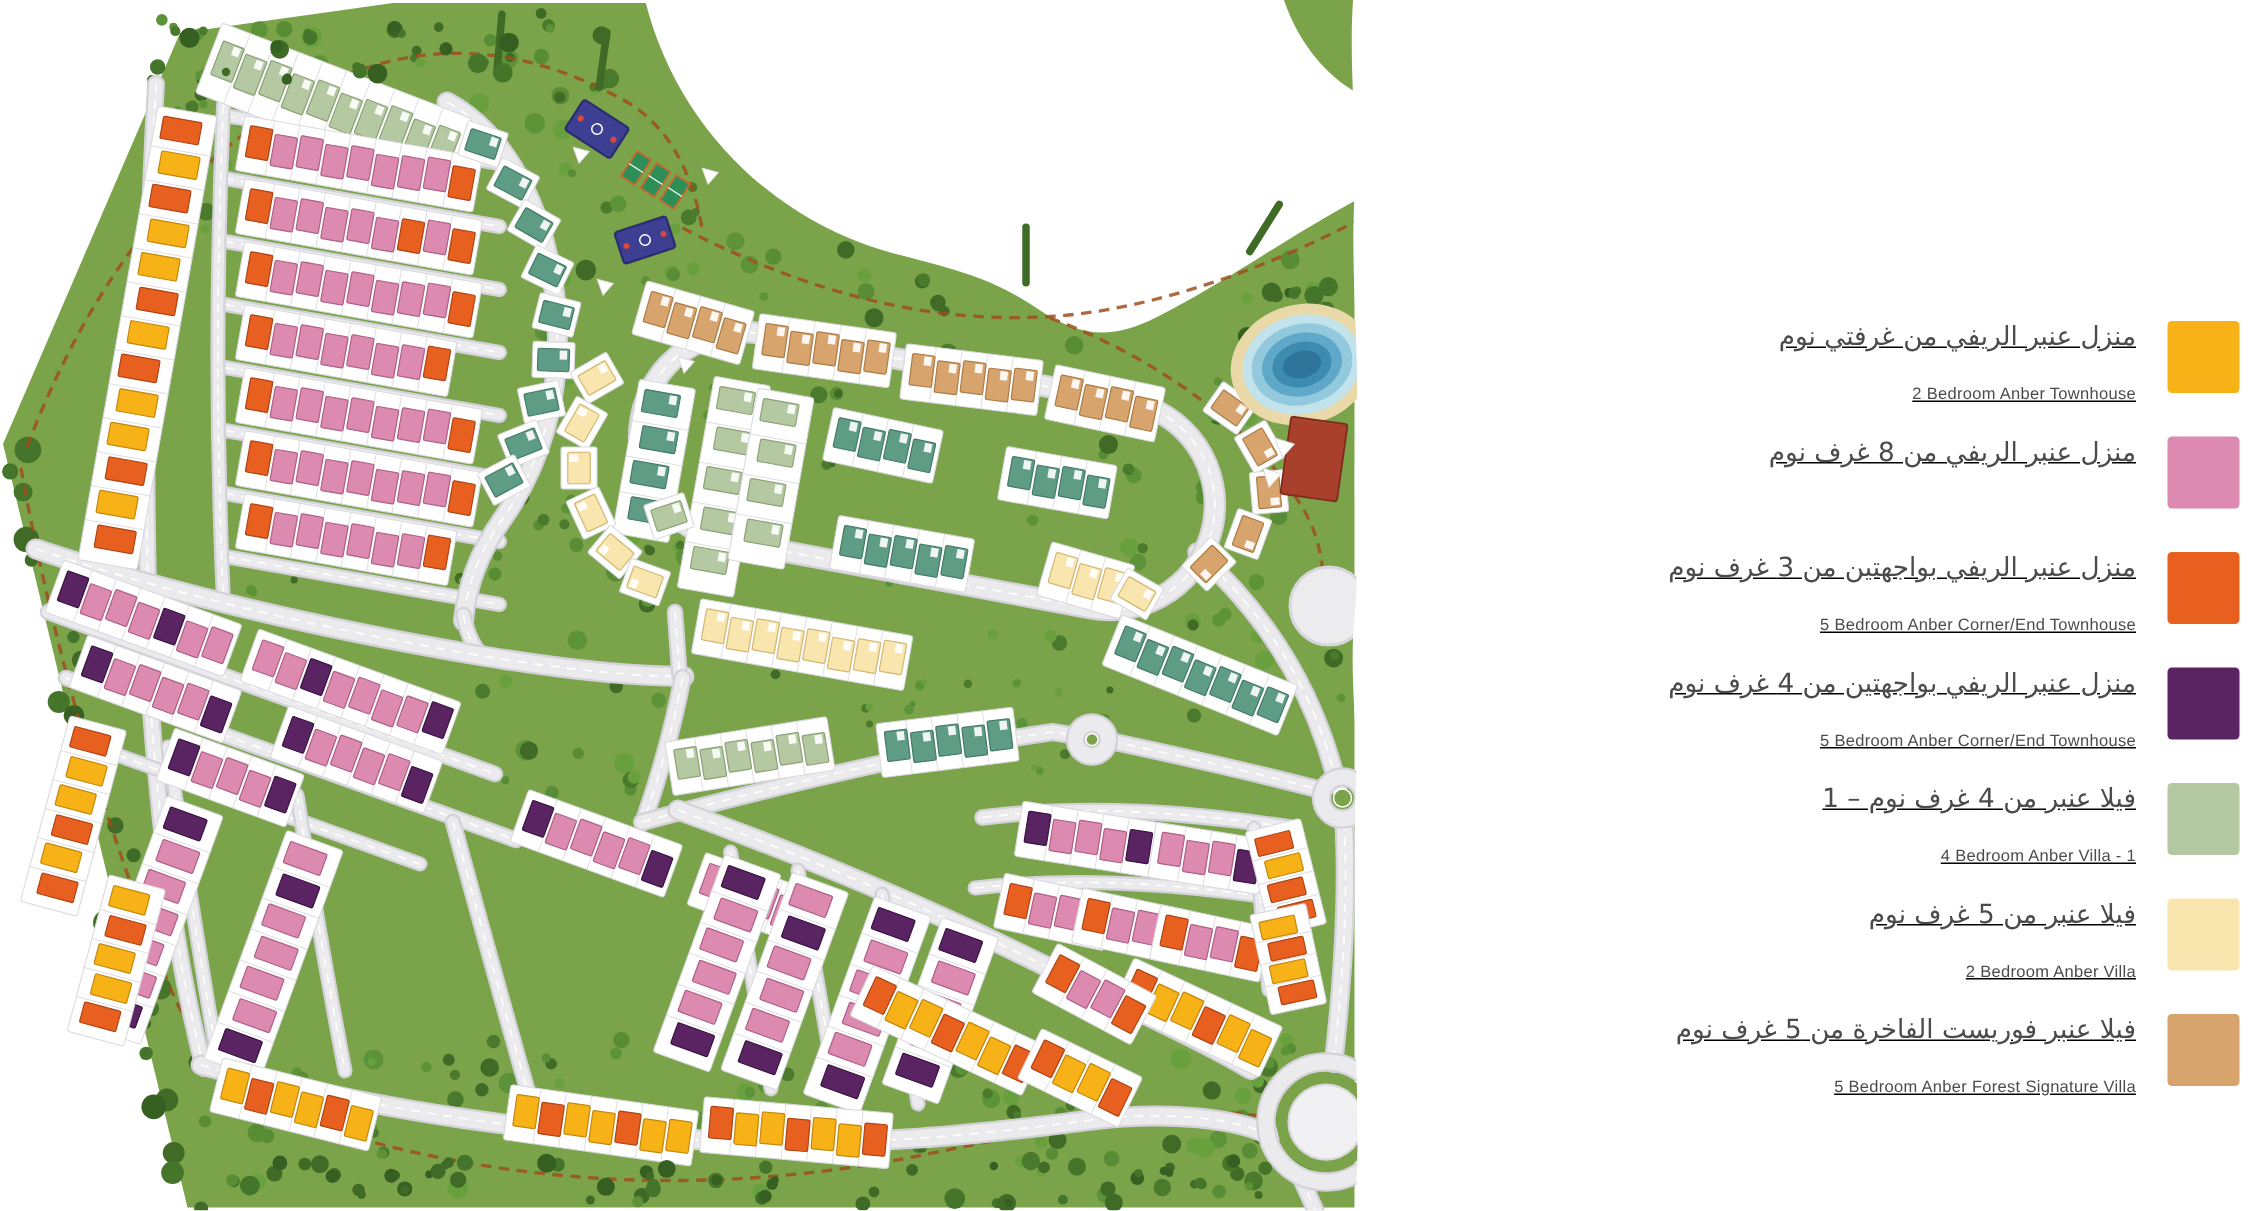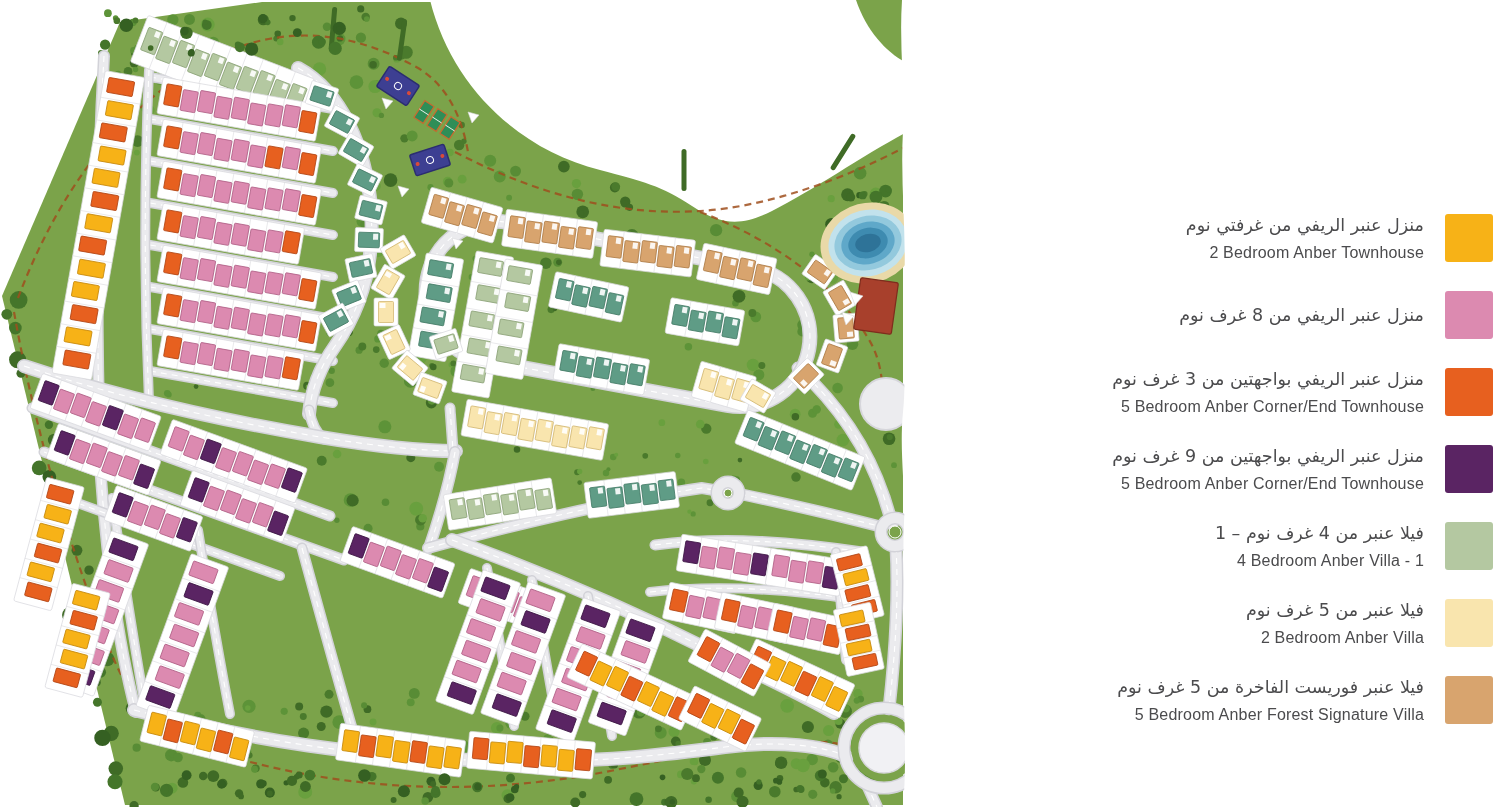--- a/index.html
+++ b/index.html
@@ -1,24 +1,24 @@
 <!DOCTYPE html>
 <html><head>
 <meta charset="utf-8">
 <style>
   html,body{margin:0;padding:0;background:#fff;}
   .page{position:relative;width:1500px;height:807px;background:#ffffff;overflow:hidden;
         font-family:"Liberation Sans",sans-serif;}
   #plan{position:absolute;left:0;top:0;display:block;}
   .legend{position:absolute;right:7px;top:214px;}
-  .legend-row{display:flex;align-items:center;justify-content:flex-end;gap:21px;
-              height:48px;margin-bottom:29px;}
+  .legend-row{display:flex;justify-content:flex-end;gap:21px;
+              height:48px;margin-bottom:29px;text-decoration:underline;}
   .legend-text{text-align:right;color:#4b4b4d;}
   .ar{font-size:17.5px;line-height:23px;direction:rtl;font-family:"DejaVu Sans",sans-serif;}
-  .en{font-size:16px;line-height:20px;letter-spacing:.2px;margin-top:6px;
+  .en{font-size:11px;line-height:20px;letter-spacing:.2px;margin-top:16px;
       font-family:"Liberation Sans",sans-serif;}
   .swatch{width:48px;height:48px;border-radius:3px;flex:0 0 auto;}
 </style>
 </head>
 <body>
 
 <div class="page">
   <svg id="plan" width="920" height="807" viewBox="0 0 920 807">
       <g>
         <path d="M 120,22 L 262,2 L 903,2 L 903,805 L 125,805 L 2,296 Z" fill="#7BA34A"></path>
@@ -1724,21 +1724,21 @@
     </div>
     <div class="legend-row">
       <div class="legend-text">
         <div class="ar">منزل عنبر الريفي بواجهتين من 3 غرف نوم</div>
         <div class="en">5 Bedroom Anber Corner/End Townhouse</div>
       </div>
       <div class="swatch" style="background: rgb(231, 96, 31);"></div>
     </div>
     <div class="legend-row">
       <div class="legend-text">
-        <div class="ar">منزل عنبر الريفي بواجهتين من 9 غرف نوم</div>
+        <div class="ar">منزل عنبر الريفي بواجهتين من 4 غرف نوم</div>
         <div class="en">5 Bedroom Anber Corner/End Townhouse</div>
       </div>
       <div class="swatch" style="background: rgb(90, 36, 99);"></div>
     </div>
     <div class="legend-row">
       <div class="legend-text">
         <div class="ar">فيلا عنبر من 4 غرف نوم – 1</div>
         <div class="en">4 Bedroom Anber Villa - 1</div>
       </div>
       <div class="swatch" style="background: rgb(180, 200, 161);"></div>

